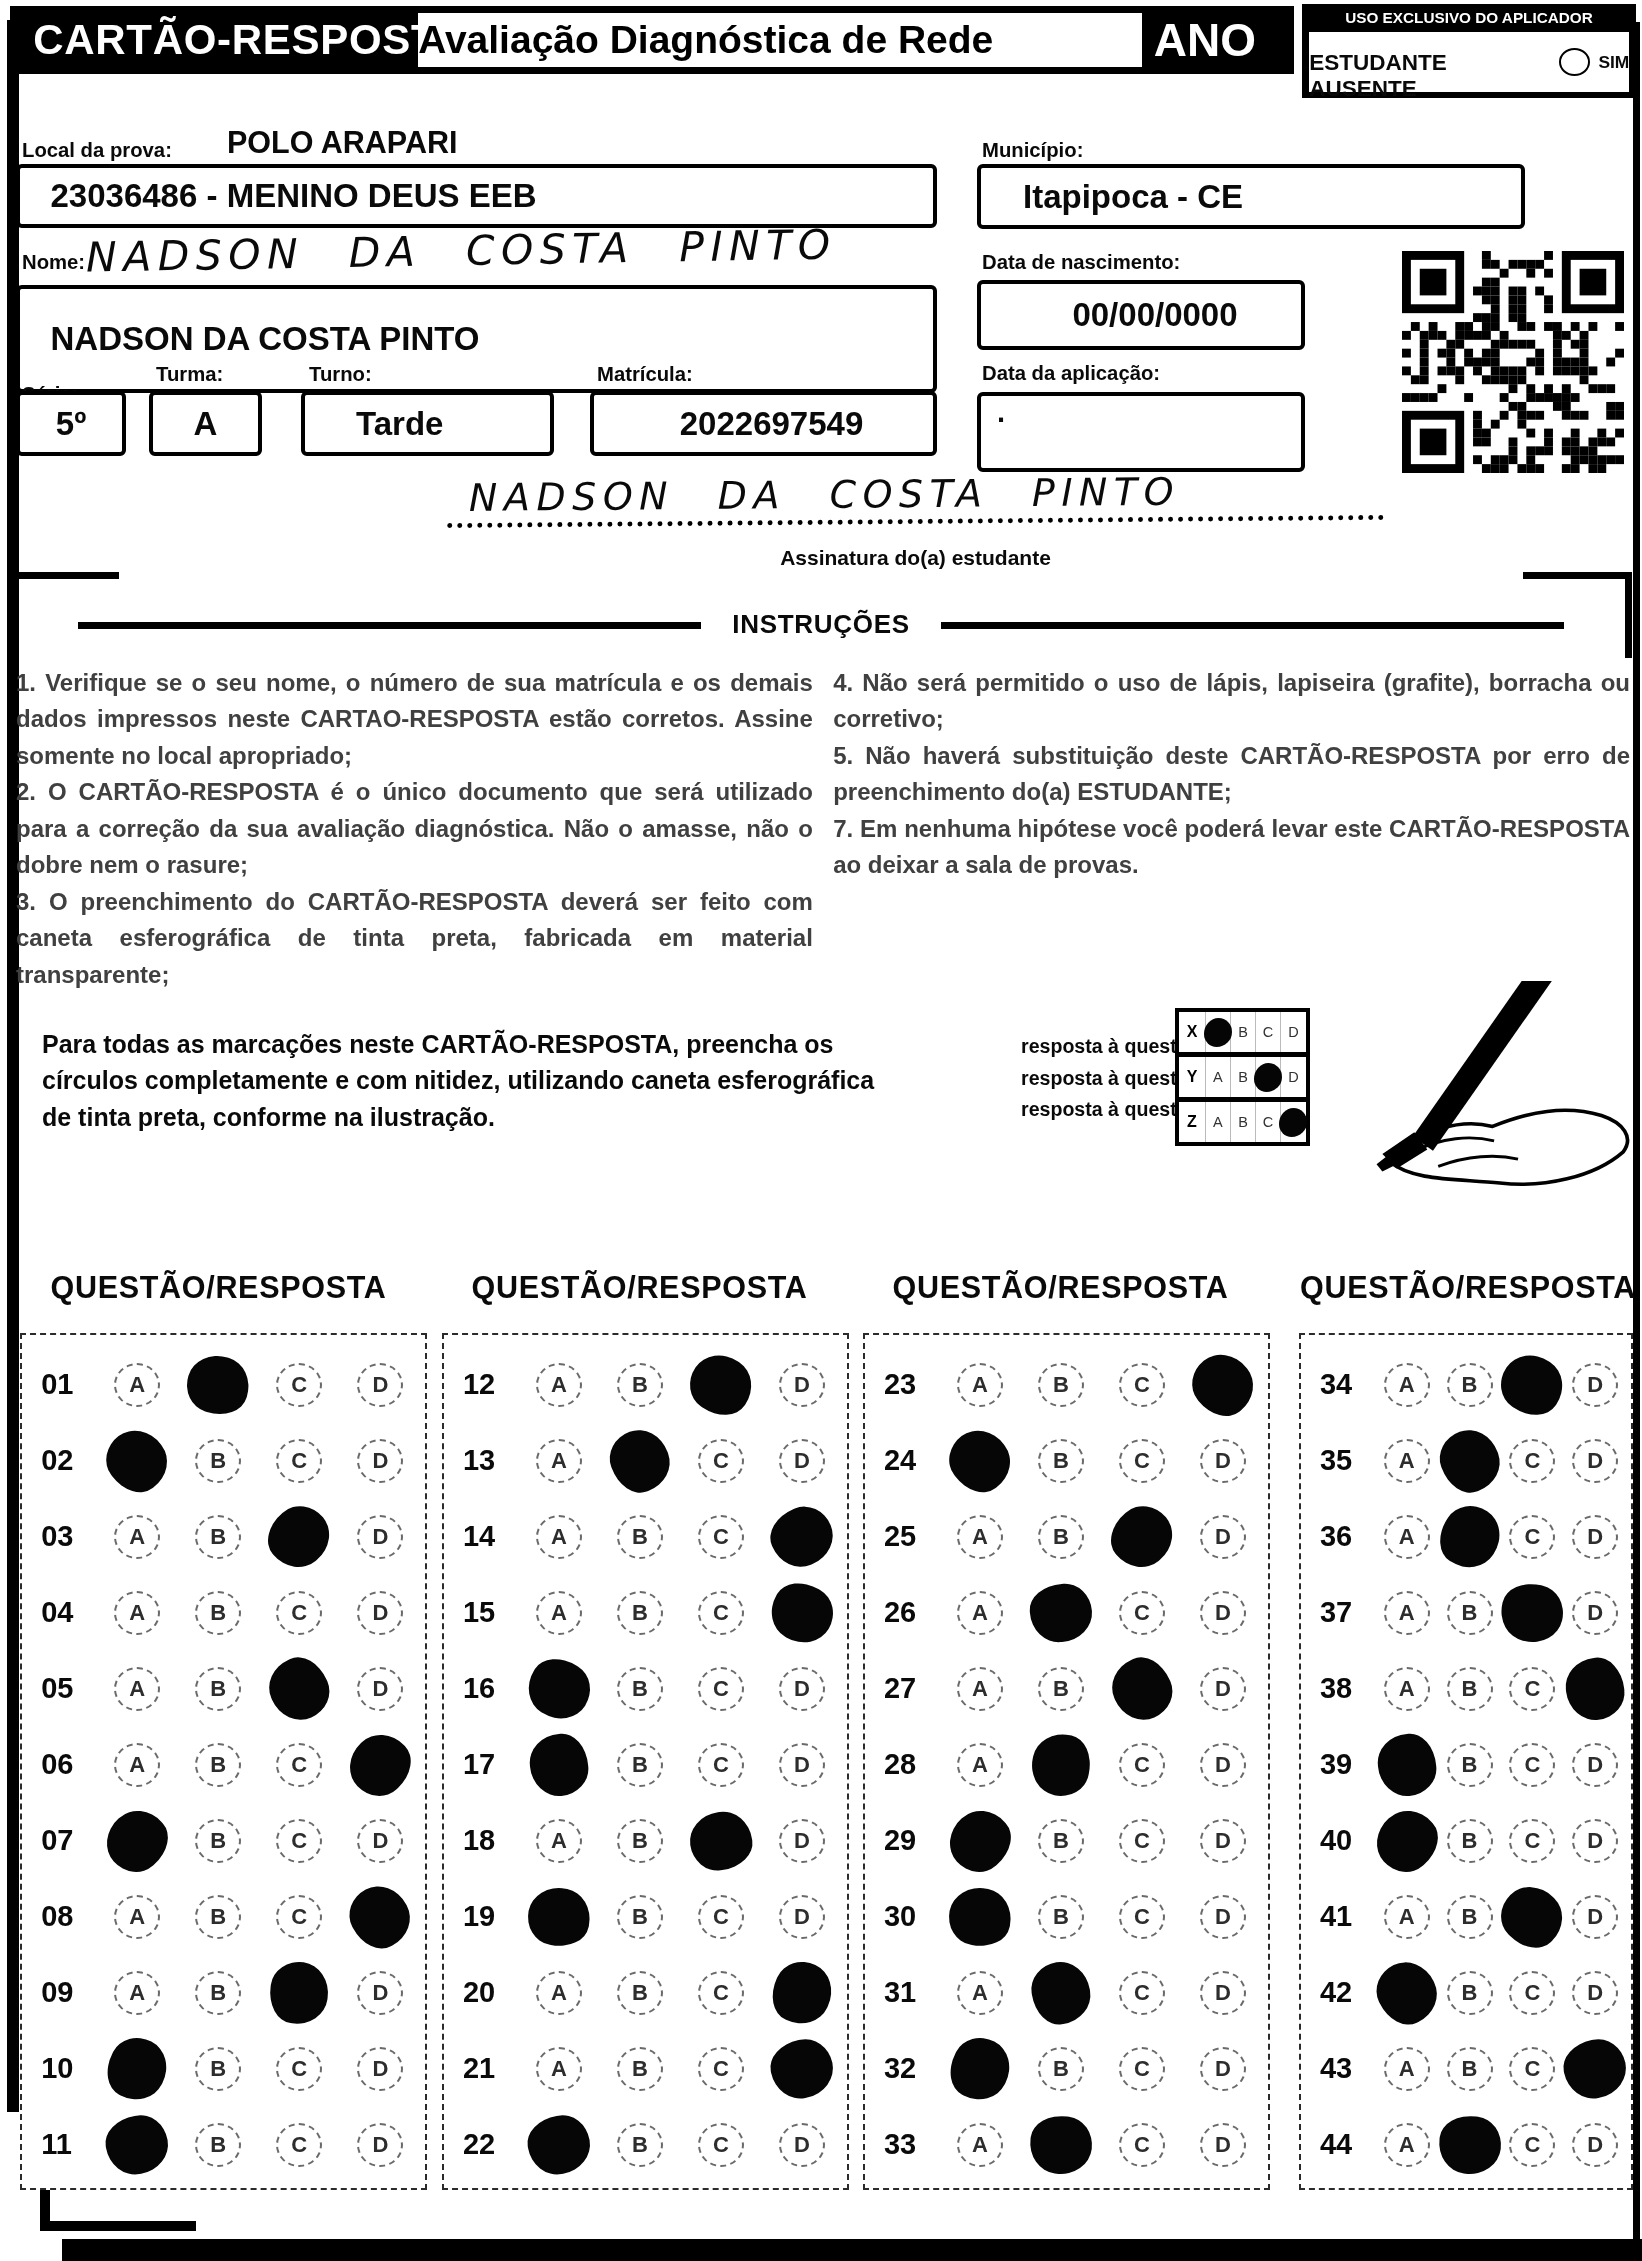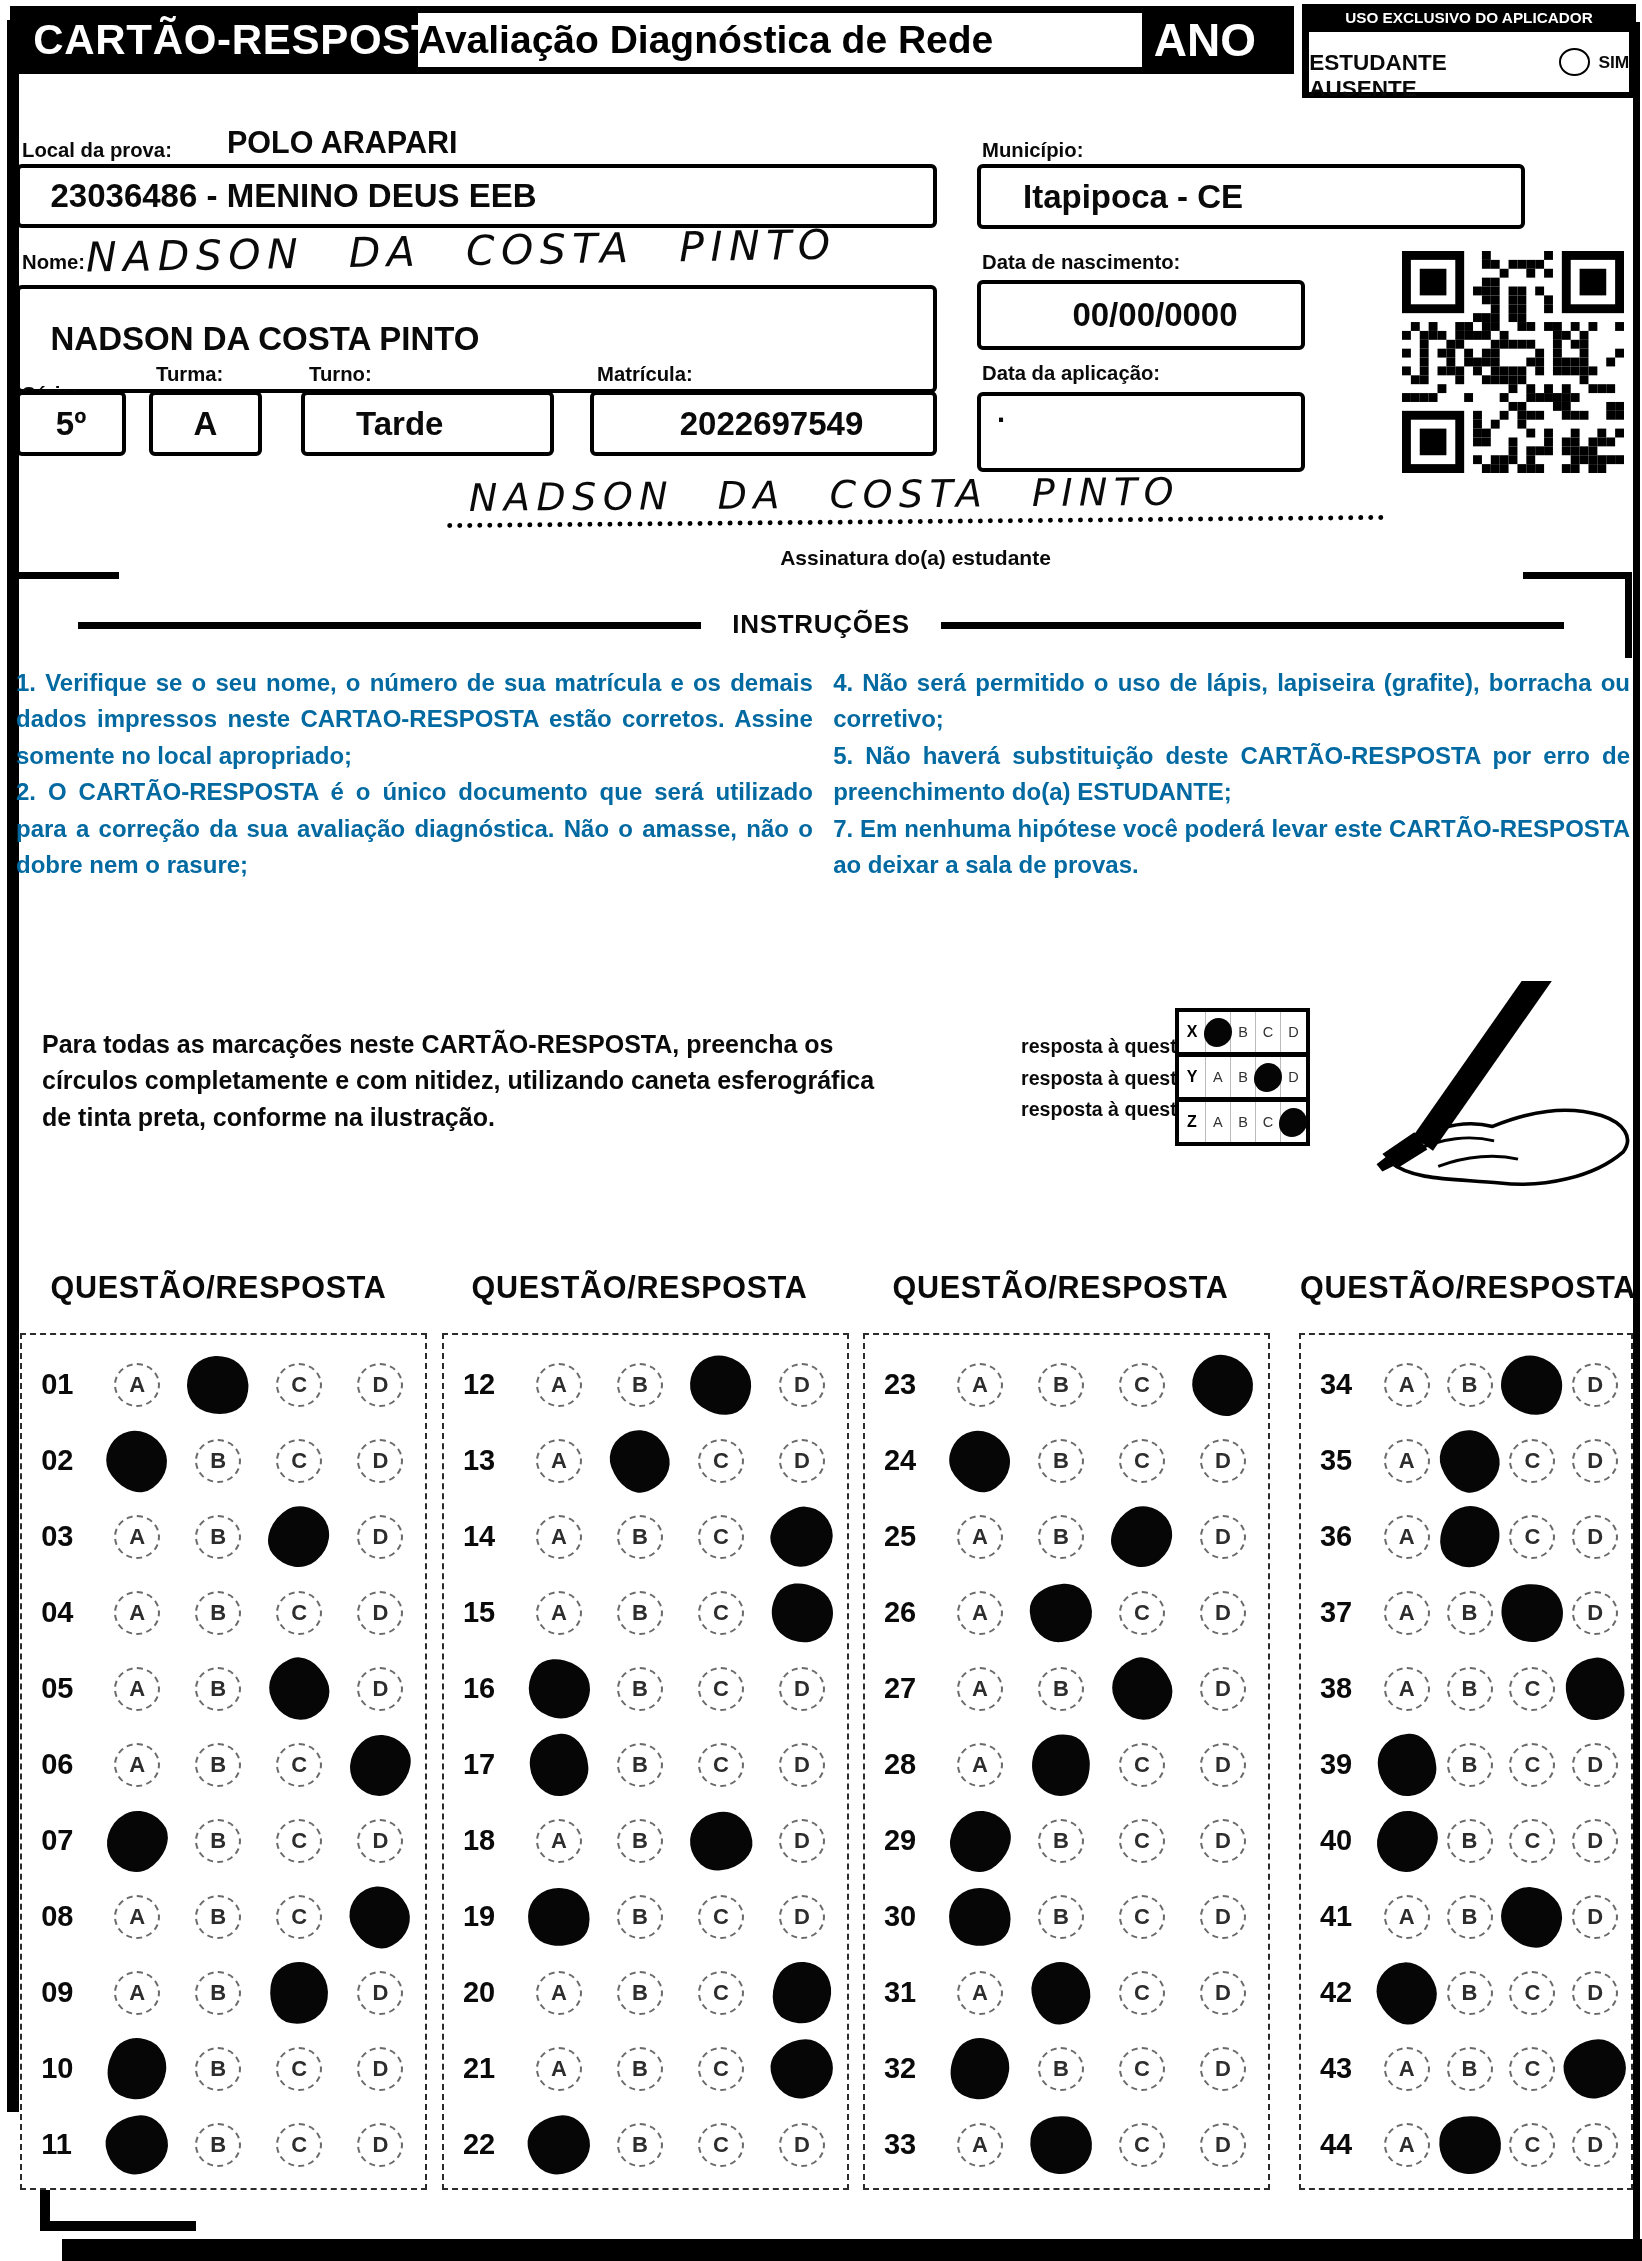--- a/index.html
+++ b/index.html
@@ -43,21 +43,21 @@
 
   
   .qr { position:absolute; left:1402px; top:251px; width:222px; height:222px; }
 
   
   .instr-title { position:absolute; top:609px; width:100%; text-align:center; font-size:26px;
     font-weight:bold; letter-spacing:0.7px; }
   .instr-line { position:absolute; top:622px; height:6.5px; background:#000; }
   .instr-cols { position:absolute; left:16px; top:665px; width:1614px; display:flex; gap:20.3px; }
   .instr-col { flex:1; }
-  .instr-col p { font-size:24px; line-height:1.52; font-weight:bold; text-align:justify; color:#0369a1; }
+  .instr-col p { font-size:24px; line-height:1.52; font-weight:bold; text-align:justify; color:#404040; }
 
   
   .example-text { position:absolute; left:42px; top:1026px; width:843px; font-size:25px;
     font-weight:bold; line-height:1.45; }
   .example-legend { position:absolute; left:1021px; top:1031px; font-size:19.6px; font-weight:bold; line-height:1.62; }
   .example-grid { position:absolute; left:1175px; top:1008px; width:135px; border:4.4px solid #000; background:#fff; }
   .ex-row { display:flex; border-bottom:5.1px solid #000; }
   .ex-row:last-child { border-bottom:none; }
   .ex-cell { width:26px; height:40px; display:flex; align-items:center; justify-content:center;
     font-size:14.5px; color:#333; border-right:1.5px solid #bbb; position:relative; }
@@ -369,20 +369,21 @@
     <div class="sig-label">Assinatura do(a) estudante</div>
   </div>
 
   <div class="instr-title">INSTRUÇÕES</div>
   <div class="instr-line" style="left:78px; width:623px;"></div>
   <div class="instr-line" style="left:941px; width:623px;"></div>
   <div class="instr-cols">
     <div class="instr-col">
         <p>1. Verifique se o seu nome, o número de sua matrícula e os demais dados impressos neste CARTAO-RESPOSTA estão corretos. Assine somente no local apropriado;</p>
         <p>2. O CARTÃO-RESPOSTA é o único documento que será utilizado para a correção da sua avaliação diagnóstica. Não o amasse, não o dobre nem o rasure;</p>
+        <p>3. O preenchimento do CARTÃO-RESPOSTA deverá ser feito com caneta esferográfica de tinta preta, fabricada em material transparente;</p>
       </div>
     <div class="instr-col">
         <p>4. Não será permitido o uso de lápis, lapiseira (grafite), borracha ou corretivo;</p>
         <p>5. Não haverá substituição deste CARTÃO-RESPOSTA por erro de preenchimento do(a) ESTUDANTE;</p>
         <p>7. Em nenhuma hipótese você poderá levar este CARTÃO-RESPOSTA ao deixar a sala de provas.</p>
       </div>
   </div>
 
   <div class="example-text">Para todas as marcações neste CARTÃO-RESPOSTA, preencha os círculos completamente e com nitidez, utilizando caneta esferográfica de tinta preta, conforme na ilustração.</div>
   <div class="example-legend">

